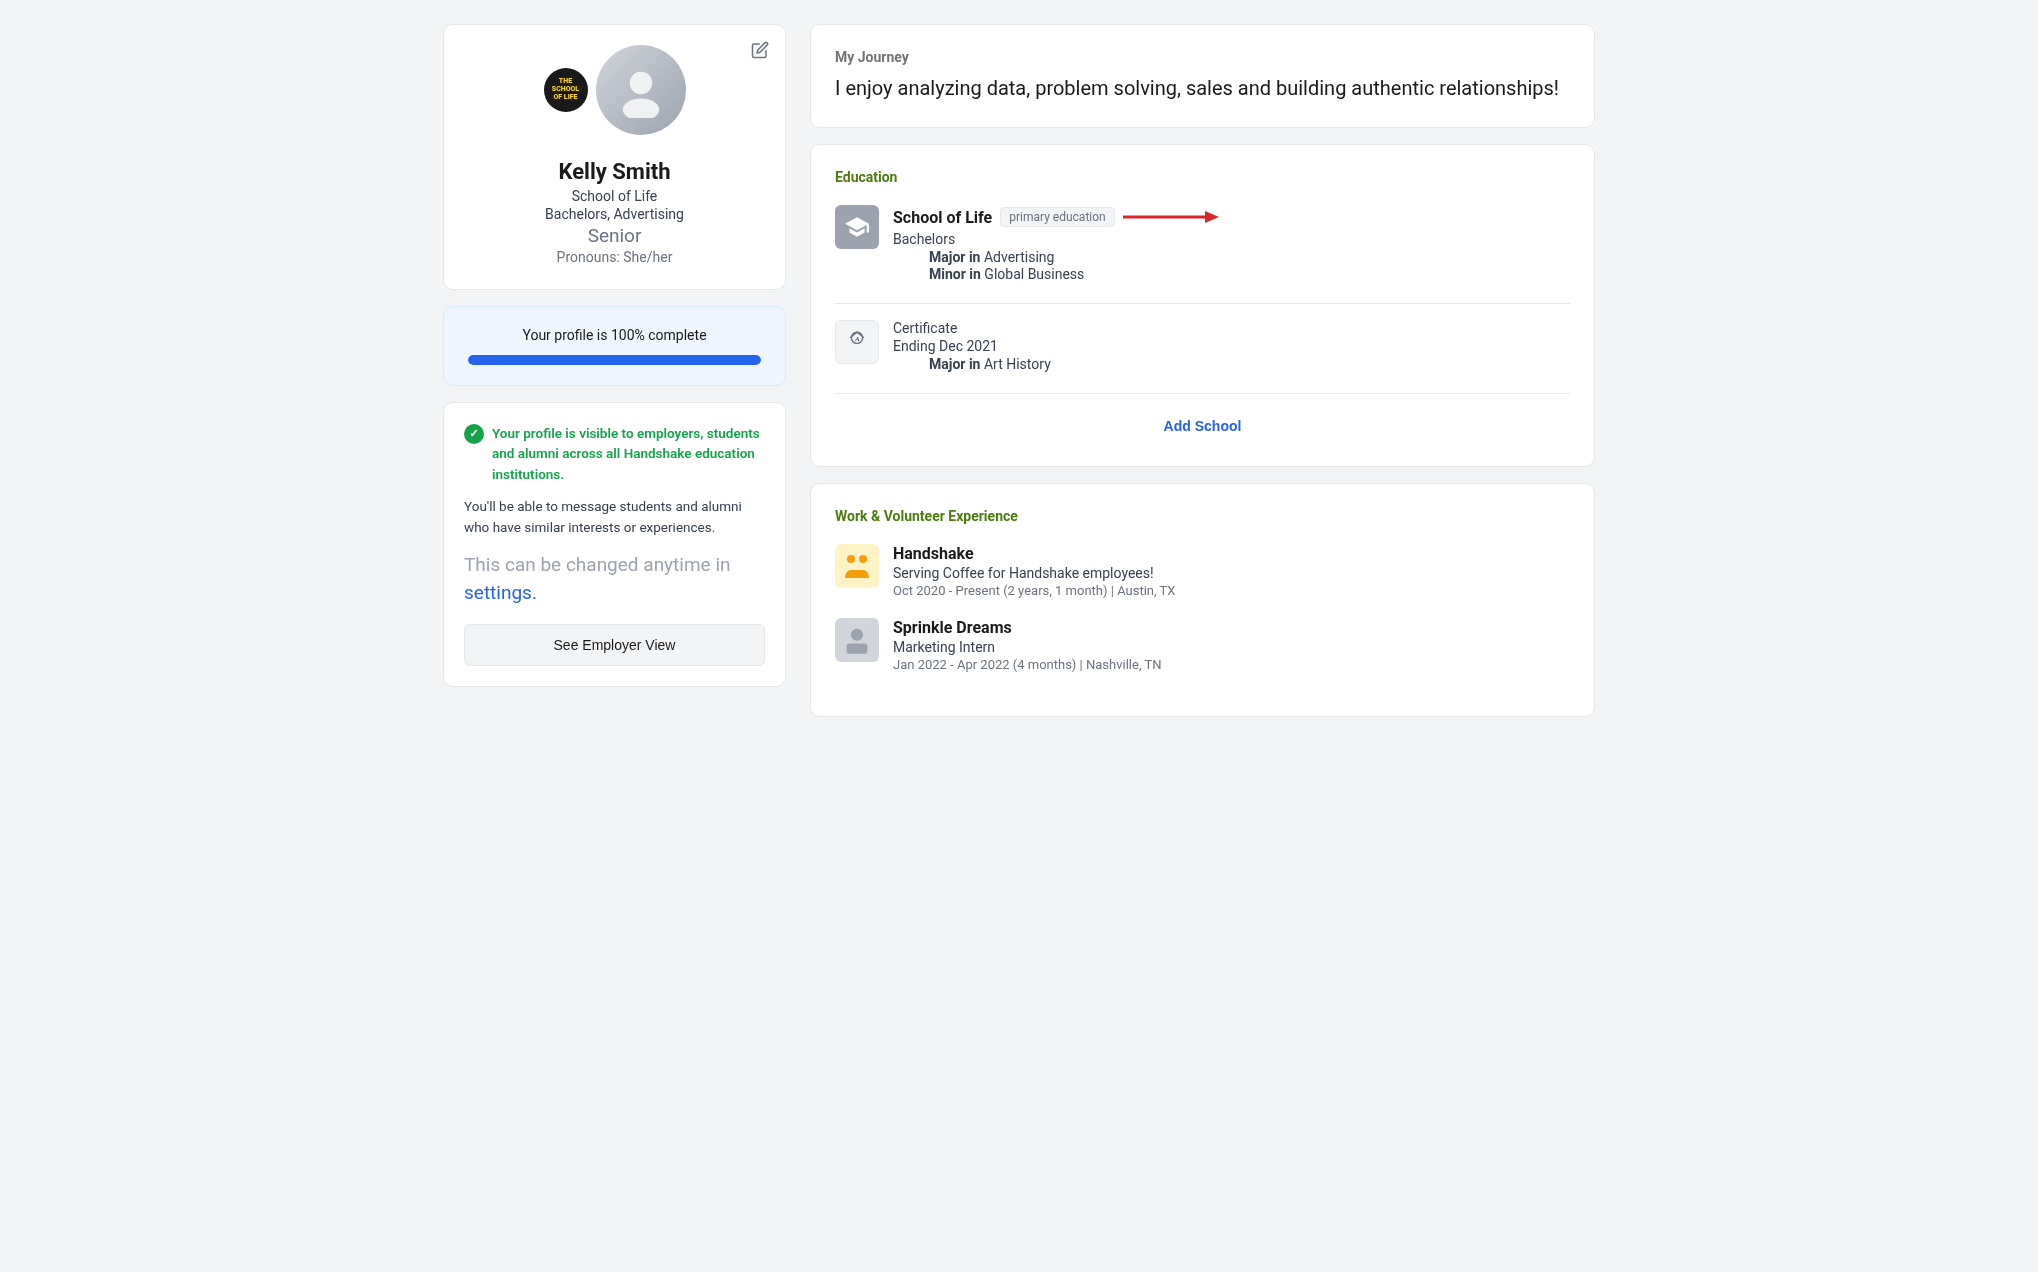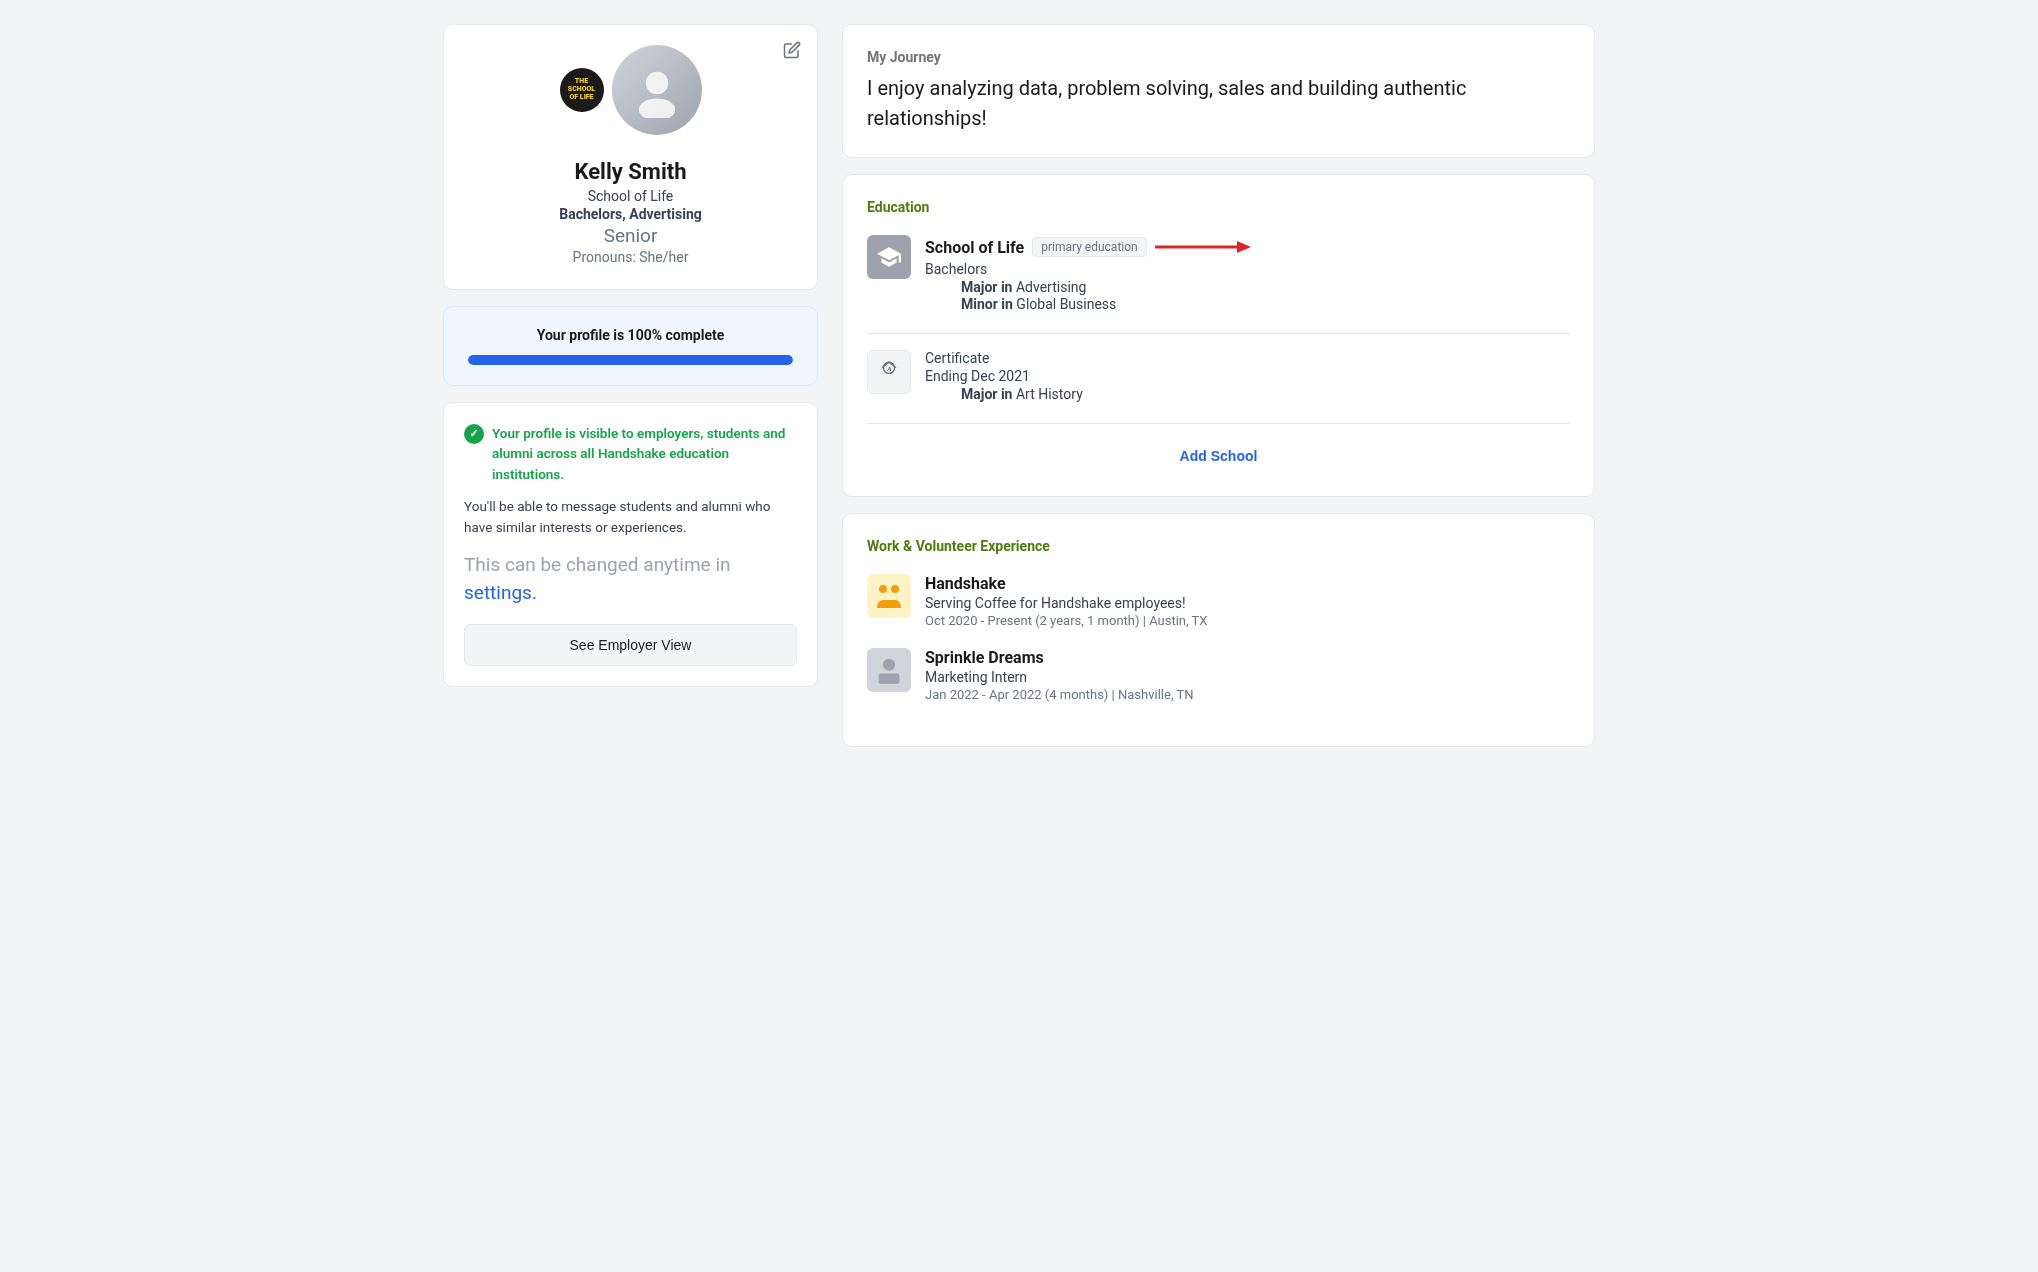--- a/index.html
+++ b/index.html
@@ -11,21 +11,21 @@
     }
     .page-container {
       display: flex;
       gap: 24px;
       padding: 24px;
       max-width: 1200px;
       margin: 0 auto;
     }
     
     .left-col {
-      width: 375px;
+      width: 343px;
       flex-shrink: 0;
       display: flex;
       flex-direction: column;
       gap: 16px;
     }
     .card {
       background: #fff;
       border-radius: 10px;
       border: 1px solid #e5e7eb;
       padding: 24px;
@@ -88,21 +88,21 @@
       margin-top: 12px;
       margin-bottom: 4px;
     }
     .profile-school {
       font-size: 14px;
       color: #374151;
       margin-bottom: 2px;
     }
     .profile-degree {
       font-size: 14px;
-      font-weight: 700;
+      font-weight: 400;
       color: #374151;
       margin-bottom: 2px;
     }
     .profile-year {
       font-size: 19px;
       color: #6b7280;
       margin-bottom: 2px;
     }
     .profile-pronouns {
       font-size: 14px;
@@ -111,21 +111,21 @@
     
     .progress-card {
       background: #eff6ff;
       border: 1px solid #dbeafe;
       border-radius: 10px;
       padding: 20px 24px;
       text-align: center;
     }
     .progress-label {
       font-size: 14px;
-      font-weight: 700;
+      font-weight: 400;
       margin-bottom: 12px;
     }
     .progress-bar-bg {
       width: 100%;
       height: 10px;
       background: #bfdbfe;
       border-radius: 5px;
       overflow: hidden;
     }
     .progress-bar-fill {

